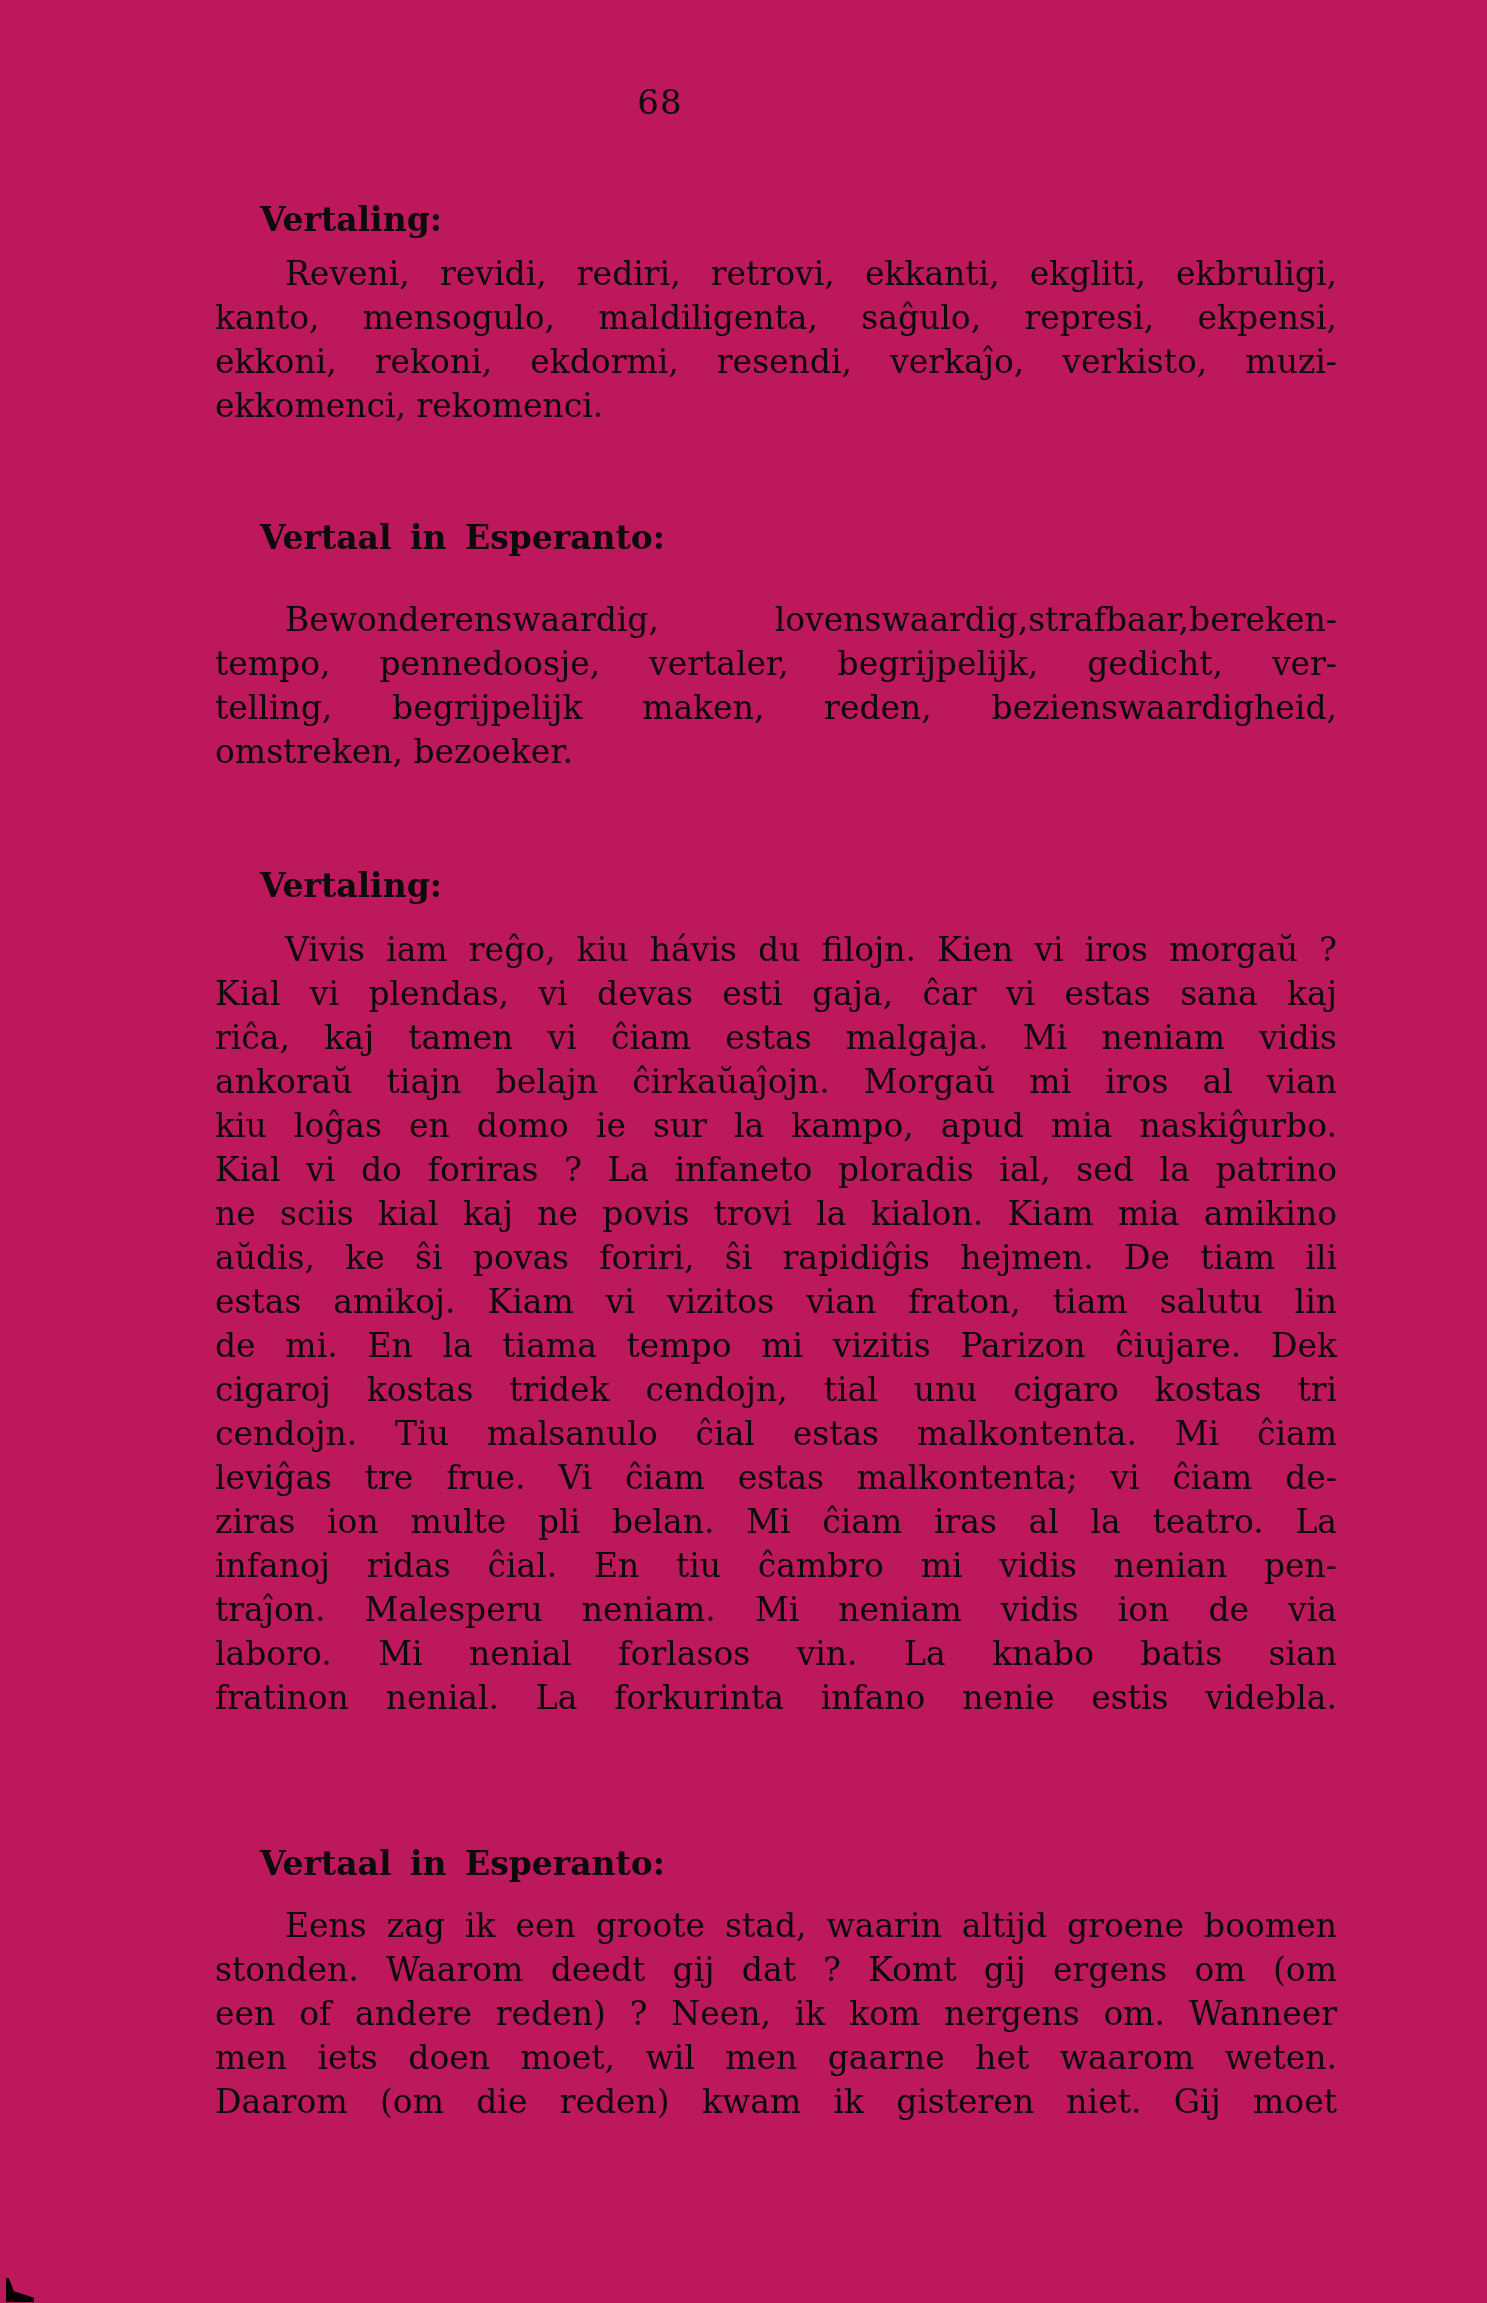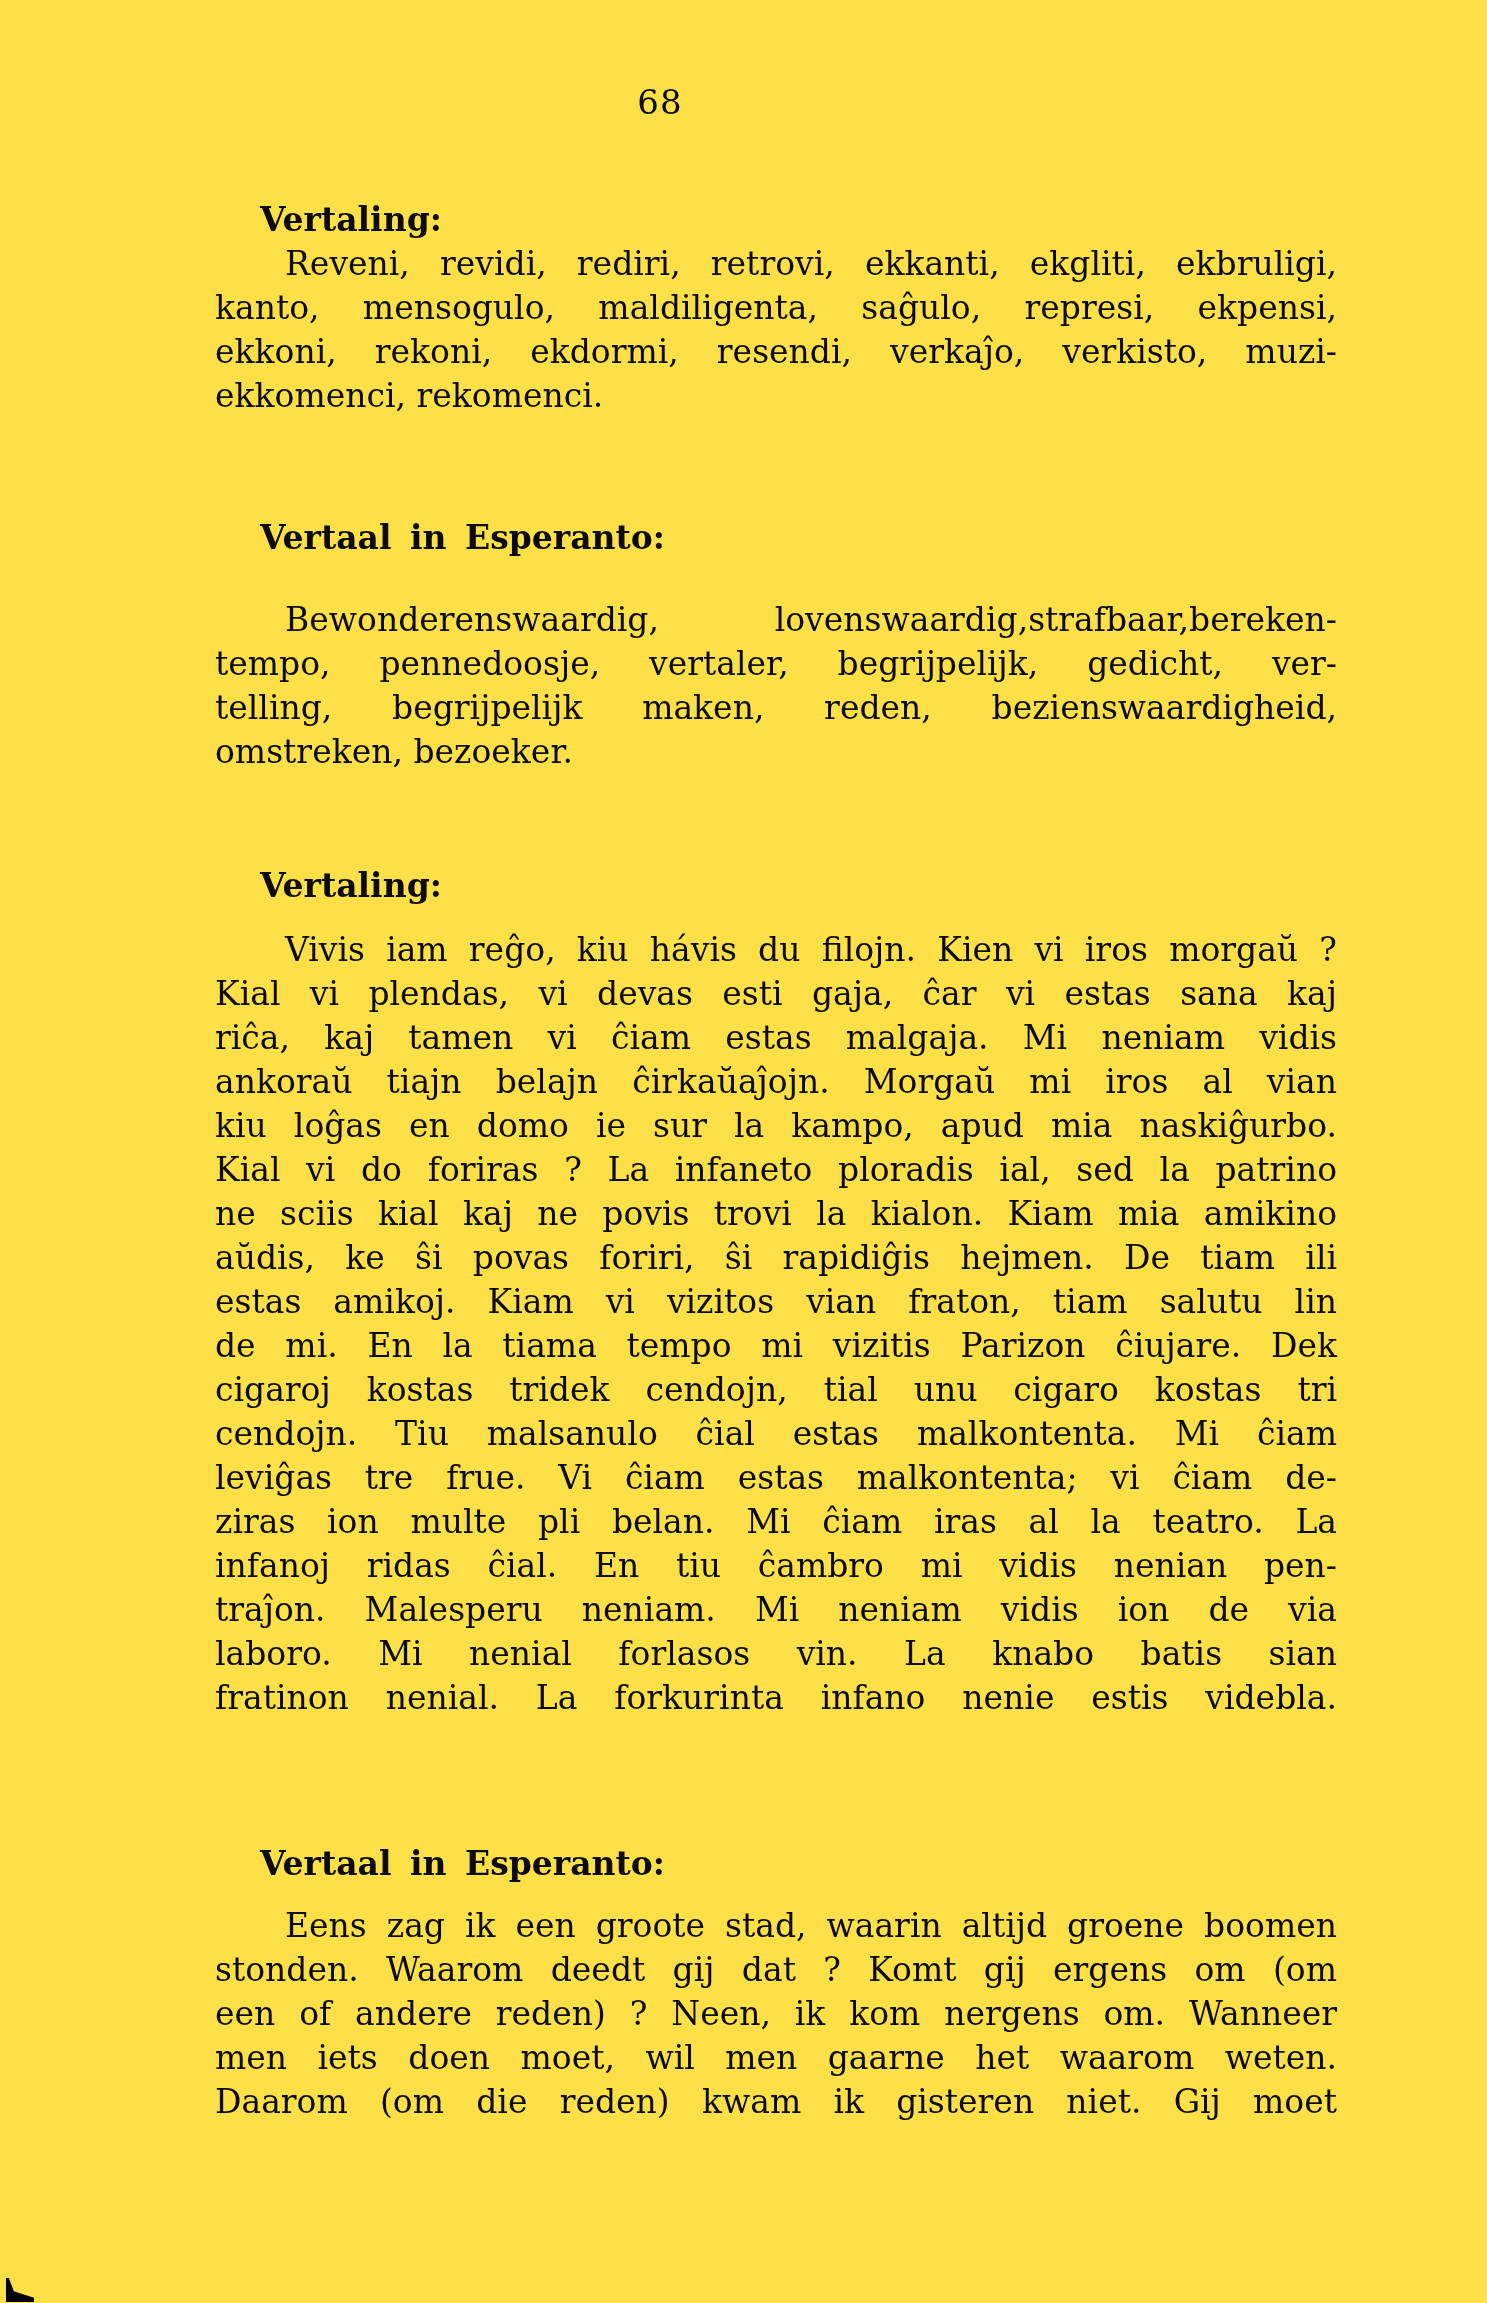--- a/index.html
+++ b/index.html
@@ -4,21 +4,21 @@
 <style>
   html, body {
     margin: 0;
     padding: 0;
     background: #ffffff;
   }
   .page {
     position: relative;
     width: 1487px;
     height: 2303px;
-    background: #fde047;
+    background: #be185d;
     color: #0b0b0b;
     font-family: "DejaVu Serif", "Liberation Serif", serif;
     font-size: 33px;
     line-height: 44px;
     overflow: hidden;
   }
   .page-number {
     position: absolute;
     top: 80px;
     left: 660px;
@@ -36,21 +36,21 @@
   .sec3 { top: 864px; }
   .sec4 { top: 1842px; }
   .heading {
     margin: 0 0 0 45px;
     font-size: 33px;
     font-weight: bold;
     line-height: 44px;
     word-spacing: 7px;
   }
   .paragraph { margin: 0; }
-  .sec1 .paragraph { }
+  .sec1 .paragraph { margin-top: 10px; }
   .sec2 .paragraph { margin-top: 38px; }
   .sec3 .paragraph { margin-top: 20px; }
   .sec4 .paragraph { margin-top: 18px; }
   .line {
     text-align: justify;
     text-align-last: justify;
   }
   .line.first { text-indent: 70px; }
   .line.last-short { text-align-last: left; }
   .corner-mark {

